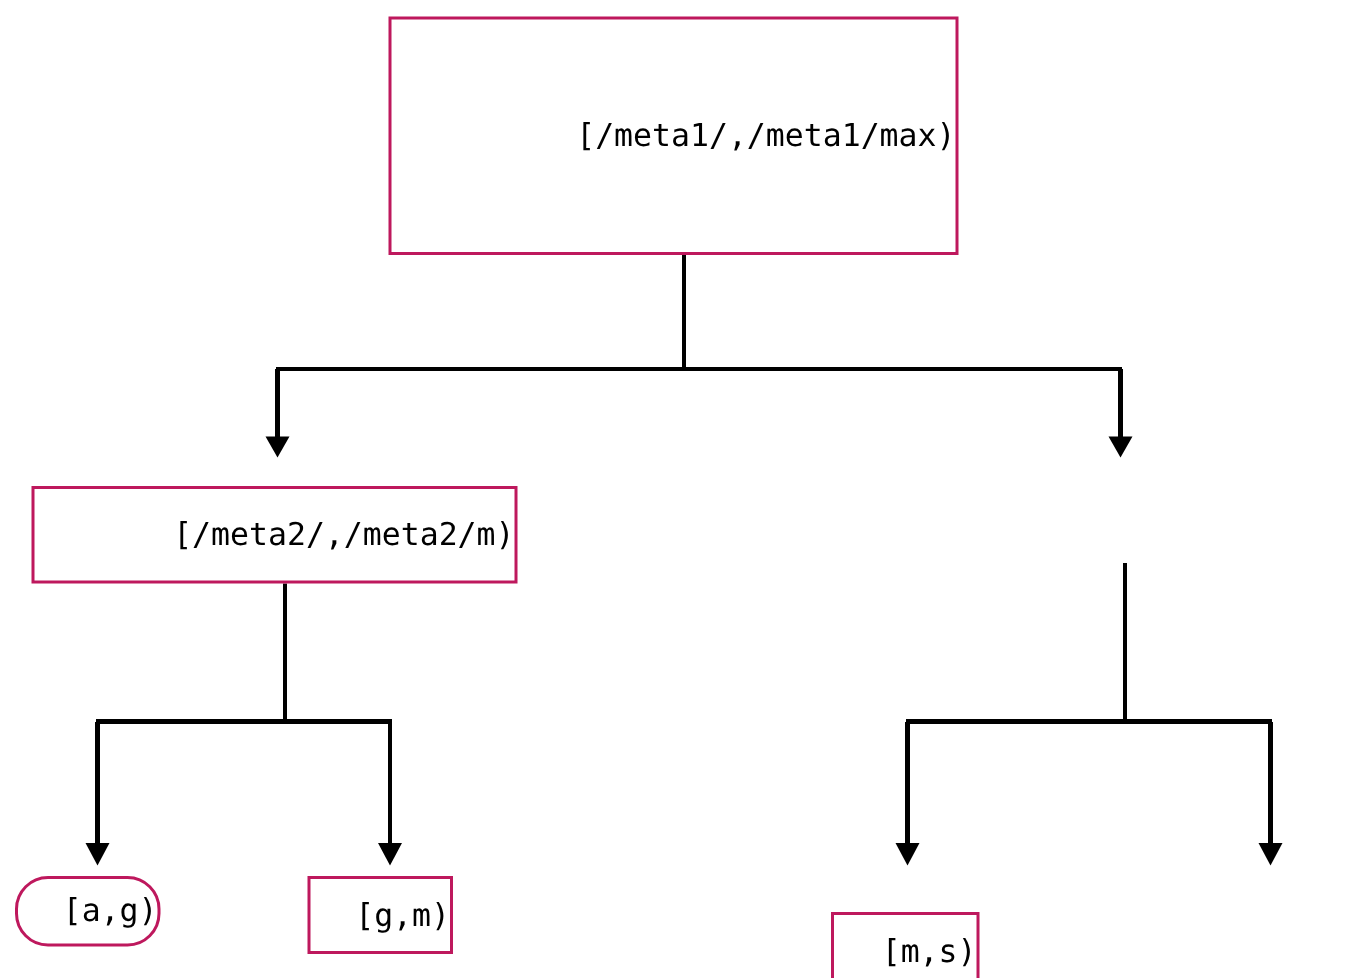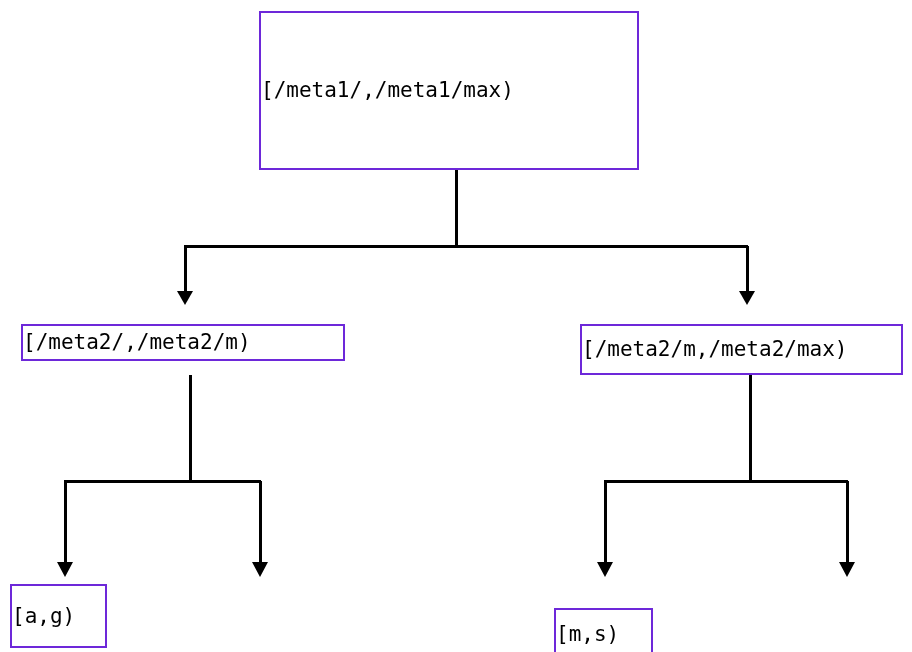--- a/index.html
+++ b/index.html
@@ -19,25 +19,25 @@
   #edges-layer {
     position: absolute;
     left: 0;
     top: 0;
     width: 912px;
     height: 652px;
   }
   .node-box {
     position: absolute;
     box-sizing: border-box;
-    border: 2px solid #6d28d9;
+    border: 2px solid #be185d;
     background: #ffffff;
     display: flex;
     align-items: center;
-    justify-content: flex-start;
+    justify-content: flex-end;
     color: #000000;
     font-family: "DejaVu Sans Mono", "Liberation Mono", monospace;
     font-size: 21px;
     line-height: 1;
     letter-spacing: 0px;
     white-space: pre;
     z-index: 2;
   }
   .node-label {
     display: block;
@@ -48,34 +48,35 @@
     left: 259px;
     top: 11px;
     width: 380px;
     height: 159px;
   }
   
   #node-meta2-low {
     left: 21px;
     top: 324px;
     width: 324px;
-    height: 37px;
+    height: 65px;
   }
   #node-meta2-high {
     left: 580px;
     top: 324px;
     width: 323px;
     height: 51px;
   }
   
   #node-leaf-ag {
     left: 10px;
     top: 584px;
     width: 97px;
-    height: 64px;
+    height: 47px;
+    border-radius: 22px;
   }
   #node-leaf-gm {
     left: 205px;
     top: 584px;
     width: 97px;
     height: 52px;
   }
   #node-leaf-ms {
     left: 554px;
     top: 608px;
@@ -133,27 +134,27 @@
   </svg>
 
   <div class="node-box" id="node-root">
     <span class="node-label">[/meta1/,/meta1/max)</span>
   </div>
 
   <div class="node-box" id="node-meta2-low">
     <span class="node-label">[/meta2/,/meta2/m)</span>
   </div>
 
-  <div class="node-box" id="node-meta2-high">
-    <span class="node-label">[/meta2/m,/meta2/max)</span>
-  </div>
 
   <div class="node-box" id="node-leaf-ag">
     <span class="node-label">[a,g)</span>
   </div>
 
+  <div class="node-box" id="node-leaf-gm">
+    <span class="node-label">[g,m)</span>
+  </div>
 
   <div class="node-box" id="node-leaf-ms">
     <span class="node-label">[m,s)</span>
   </div>
 
 
 </div>
 
 </body></html>

